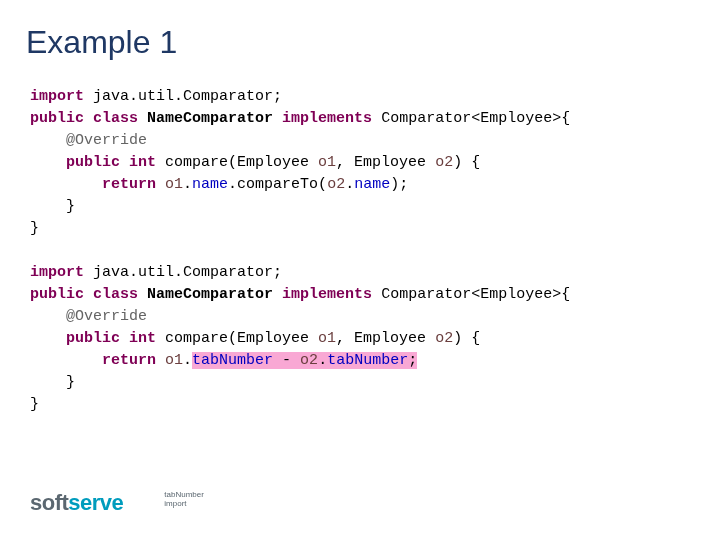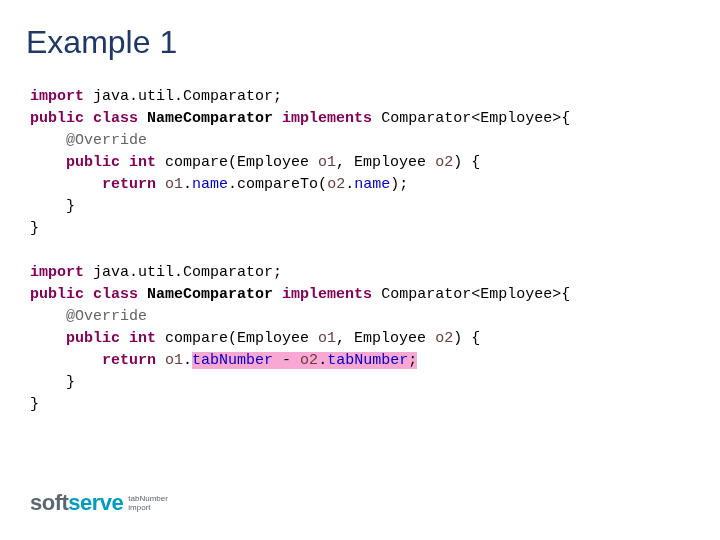--- a/index.html
+++ b/index.html
@@ -41,21 +41,21 @@
   .ann  { color: #646464; }
   .arg  { color: #6a3e3e; }
   .fld  { color: #0000c0; }
   .hl   { background: #f9a8d4; }
   .logo {
     position: absolute;
     bottom: 24px;
     left: 30px;
     font-family: Arial, sans-serif;
     display: flex;
-    align-items: center;
+    gap: 36px;
   }
   .logo-main {
     font-size: 22px;
     font-weight: bold;
     letter-spacing: -0.5px;
   }
   .logo-soft { color: #5b6770; }
   .logo-serve { color: #009cbd; }
   .logo-tag {
     color: #5b6770;

